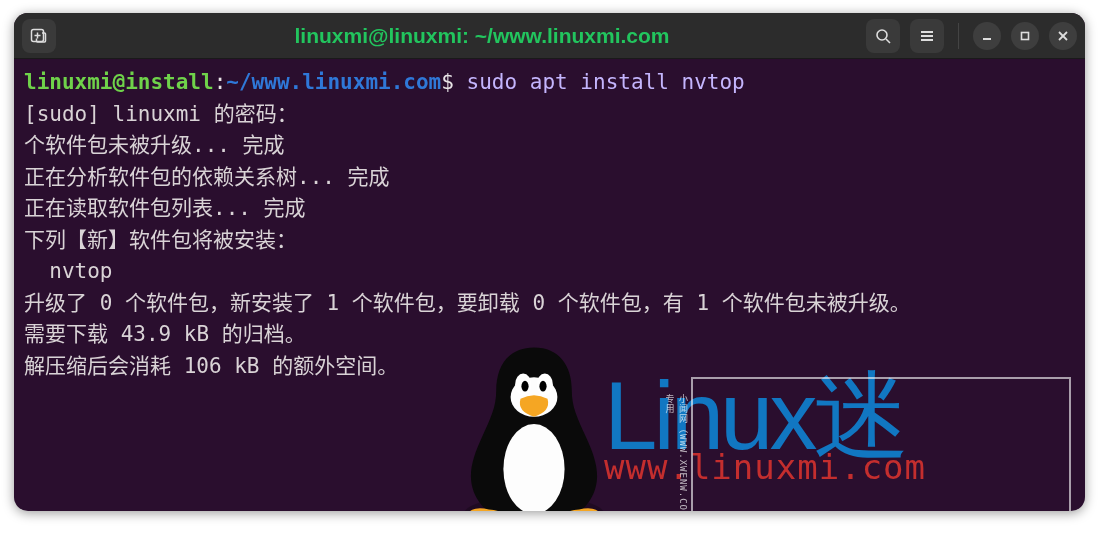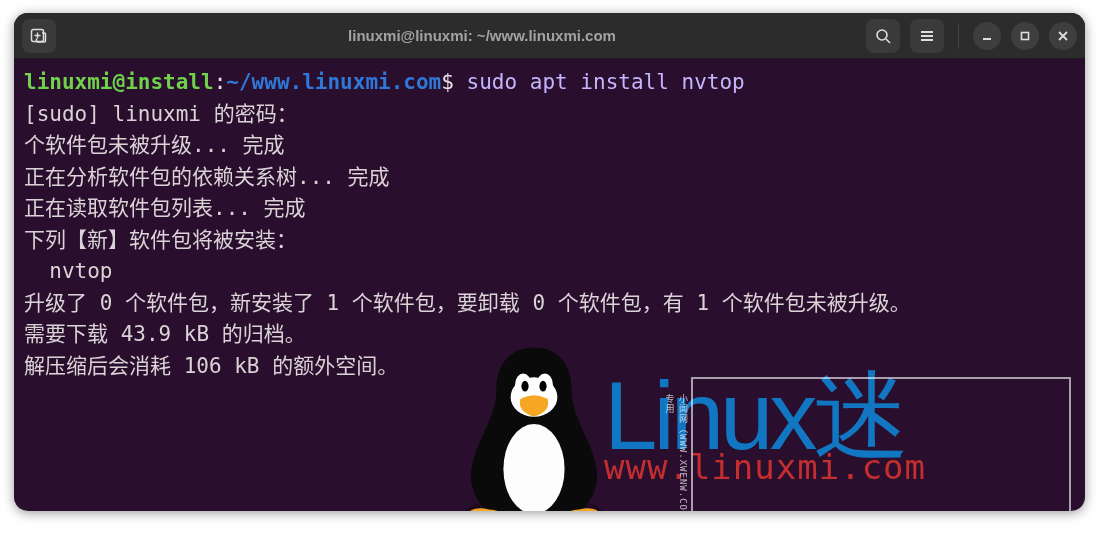--- a/index.html
+++ b/index.html
@@ -33,22 +33,22 @@
     display: flex;
     align-items: center;
     justify-content: center;
     color: #ddd;
     cursor: pointer;
   }
   .tb-btn.round { border-radius: 50%; width: 28px; height: 28px; background:#3e3e3e; }
   .title-text {
     flex: 1;
     text-align: center;
-    color: #a3a3a3;
-    font-size: 15px;
+    color: #22c55e;
+    font-size: 21px;
     font-weight: 600;
   }
   .tb-spacer { width: 34px; }
   .tb-right { display:flex; align-items:center; gap:10px; }
   .tb-sep { width: 1px; height: 26px; background: #444; margin: 0 4px; }
 
   .term {
     flex: 1;
     padding: 8px 10px 0 10px;
     font-family: "DejaVu Sans Mono", "Noto Sans Mono CJK SC", monospace;

